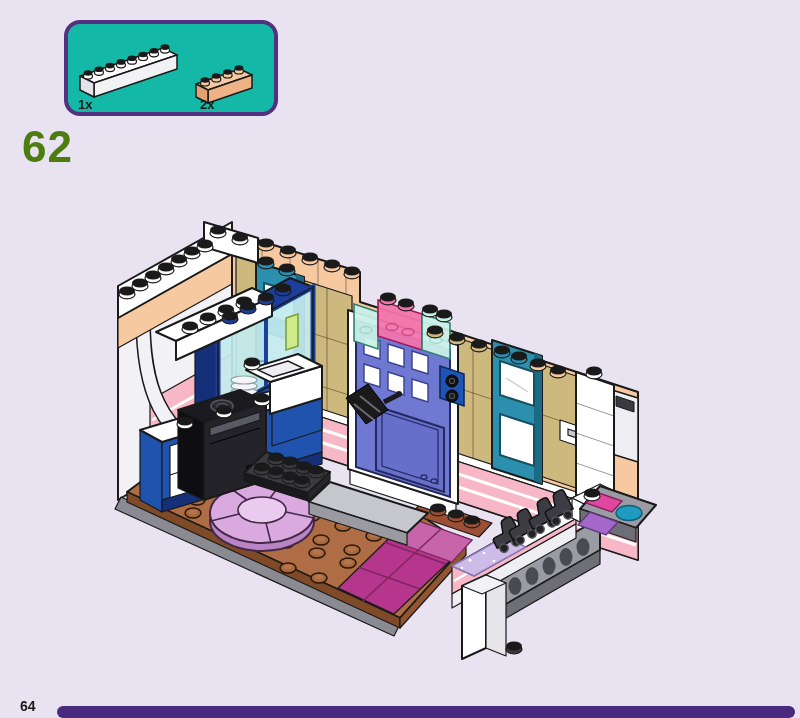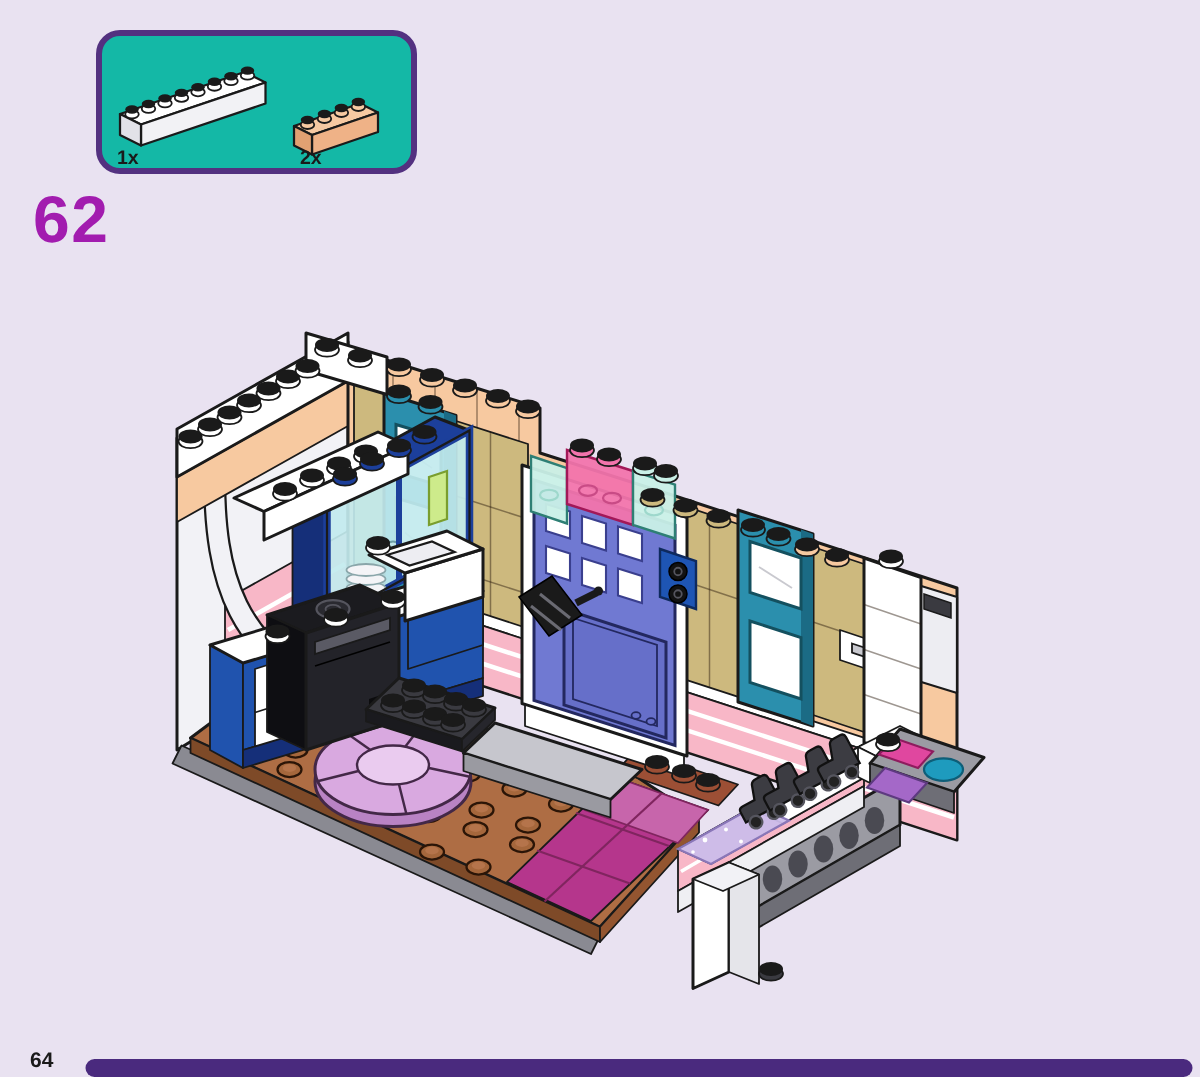--- a/index.html
+++ b/index.html
@@ -10,21 +10,21 @@
   }
   .callout{
     position:absolute;left:28px;top:20px;width:214px;height:96px;
     background:#14b8a6;border:4px solid #533180;border-radius:16px;
     box-sizing:border-box;
     margin-left:36px;
   }
   .callout svg{display:block;width:206px;height:88px;}
   .step-number{
     position:absolute;left:22px;top:122px;
-    font-size:44px;font-weight:bold;color:#a21caf;letter-spacing:1px;text-align:center;
+    font-size:44px;font-weight:bold;color:#4d7c0f;letter-spacing:1px;text-align:center;
   }
   .scene{position:absolute;left:0;top:0;width:800px;height:718px;}
   .footer{position:absolute;left:0;top:672px;width:800px;height:40px;margin-top:20px;}
   .page-number{
     position:absolute;left:20px;top:6px;
     font-size:14px;font-weight:bold;color:#1A1A1A;
   }
   .footer-bar{
     position:absolute;left:57px;top:14px;width:738px;height:12px;
     border-radius:6px;background:#4A2A7E;

